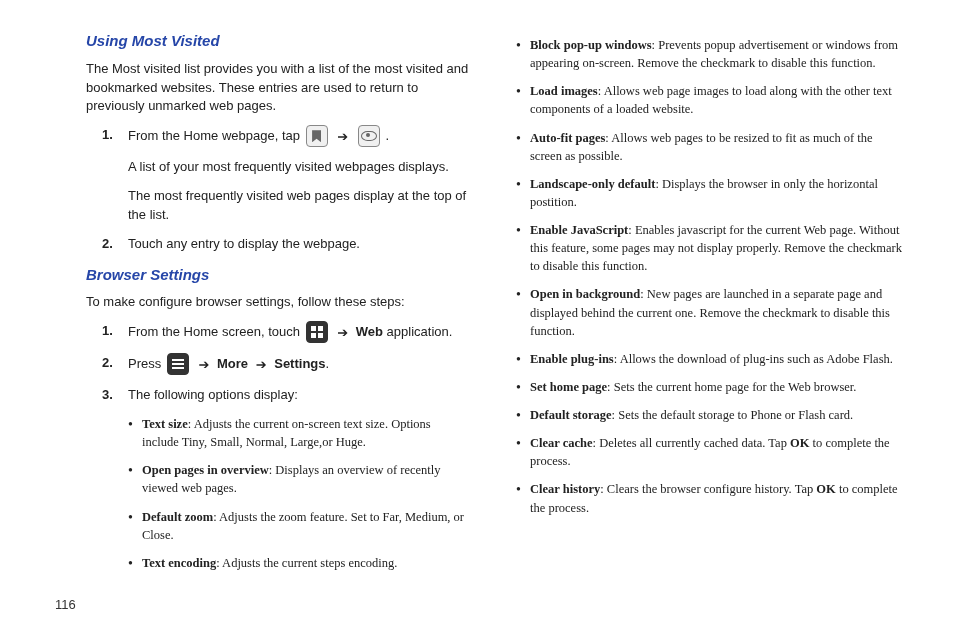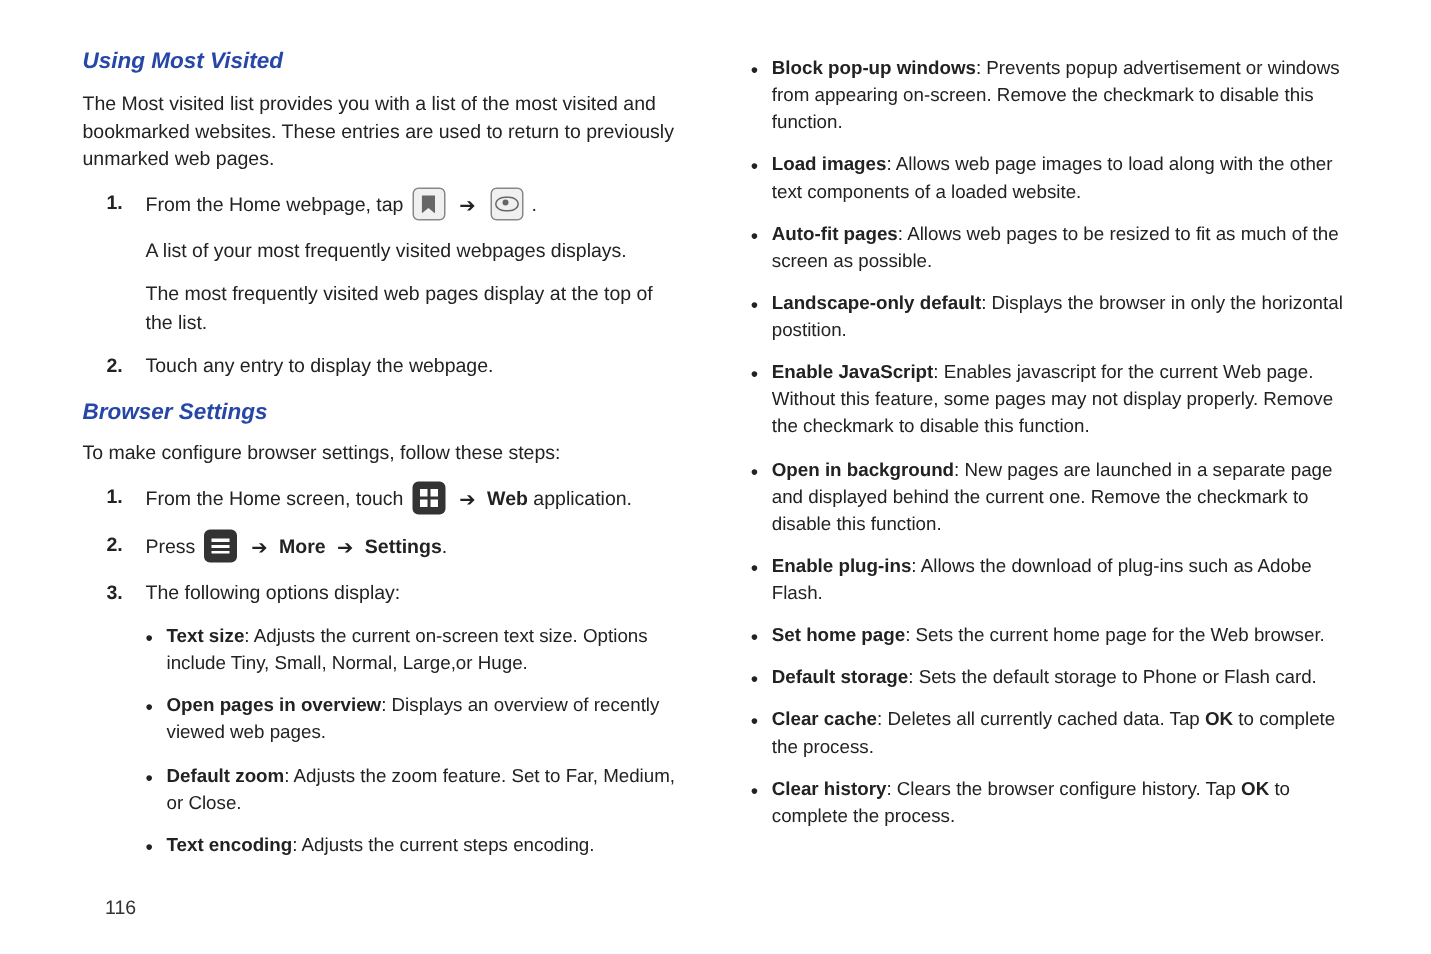--- a/index.html
+++ b/index.html
@@ -8,21 +8,21 @@
     background: #fff;
     font-family: Arial, Helvetica, sans-serif;
     color: #222;
     width: 954px;
     height: 636px;
     overflow: hidden;
   }
   .page {
     display: flex;
     flex-direction: row;
-    padding: 30px 50px 10px 55px;
+    padding: 30px 50px 10px 86px;
     gap: 50px;
     box-sizing: border-box;
     height: 100%;
   }
   .col {
     flex: 1;
     font-size: 13px;
     line-height: 1.45;
   }
   .h-blue {
@@ -60,20 +60,21 @@
   .ul {
     list-style: none;
     padding: 0;
     margin: 6px 0 0 0;
   }
   .ul > li {
     position: relative;
     padding-left: 14px;
     margin: 0 0 10px 0;
     font-size: 12.5px;
+    font-family: Liberation Serif, serif;
   }
   .ul > li::before {
     content: "•";
     position: absolute;
     left: 0;
     top: 0;
     font-size: 14px;
   }
   .ul-col2 > li { padding-left: 14px; margin-left: -4px; }
   b { font-weight: bold; }
@@ -123,21 +124,21 @@
     position: relative;
   }
   .icon .eye::after {
     content:"";
     position:absolute; left:4px; top:1px;
     width:4px; height:4px; background:#666; border-radius:50%;
   }
   .arrow { margin: 0 4px; font-size: 13px; }
   .pagenum {
     position: absolute;
-    left: 70px;
+    left: 55px;
     bottom: 24px;
     font-size: 13px;
     color: #333;
   }
 </style>
 </head>
 <body>
 
 <div class="page">
 

